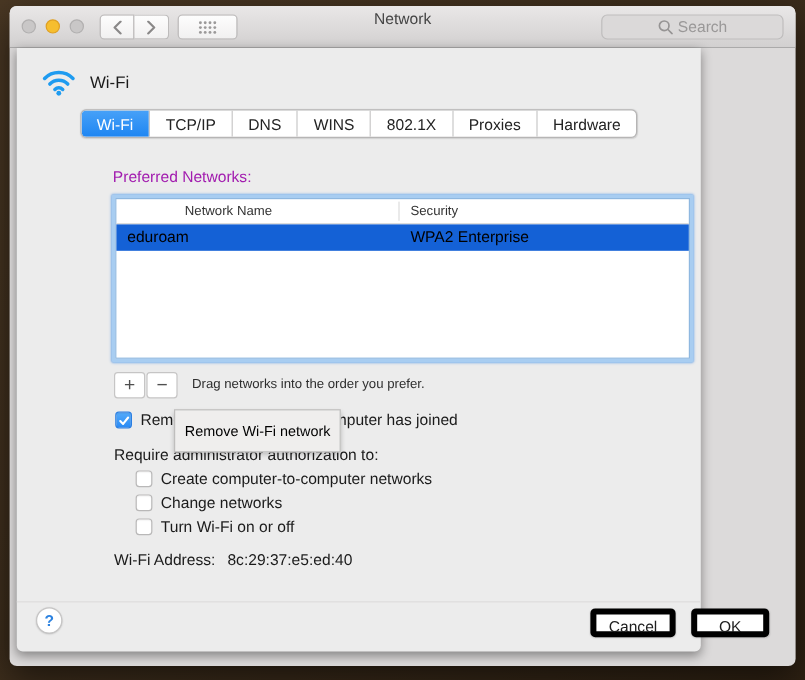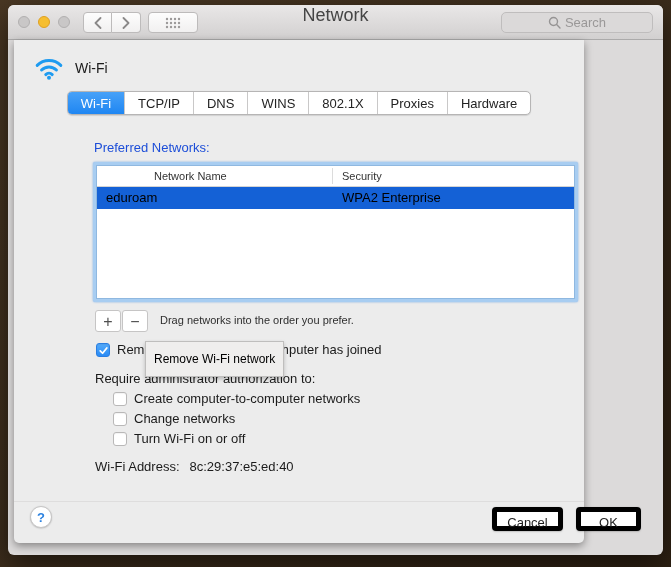--- a/index.html
+++ b/index.html
@@ -36,21 +36,21 @@
   .navbtn.back { border-radius:4px 0 0 4px; }
   .navbtn.fwd  { border-radius:0 4px 4px 0; border-left:none; }
   .gridbtn {
     position:absolute; left:140px; top:7px; width:50px; height:21px;
     background:linear-gradient(#fdfdfd,#f1f0f0); border:1px solid #bdbbbb; border-radius:4px;
     display:flex; align-items:center; justify-content:center;
   }
   .wtitle {
     position:absolute; left:0; right:0; top:0; height:20px;
     display:flex; align-items:center; justify-content:center;
-    font-size:18px; color:#454545;border-radius:17px;
+    font-size:13px; color:#454545;border-radius:17px;
   }
   .search {
     position:absolute; right:10px; top:7px; width:152px; height:21px;
     background:#dbd9d9; border:1px solid #bfbdbd; border-radius:5px;
     display:flex; align-items:center; justify-content:center; gap:4px;
   }
   .search .ph { font-size:13px; color:#9a9898; }
 
   
   .sheet {
@@ -73,21 +73,21 @@
   }
   .tab {
     font-size:13px; color:#232323; padding:0 13px; line-height:23px;
     border-left:1px solid #c9c8c8; white-space:nowrap;
   }
   .tab:first-child { border-left:none; }
   .tab.selected {
     background:linear-gradient(#47a1f8,#1f86f2); color:#fff;
   }
 
-  .section-label { position:absolute; left:80px; top:100px; font-size:13px; color:#1d4ed8; }
+  .section-label { position:absolute; left:80px; top:100px; font-size:13px; color:#a21caf; }
 
   
   .tablewrap {
     position:absolute; left:79px; top:122px; width:485px; height:140px;
     background:#a8cdf1; border-radius:2px; padding:3px;
     box-shadow:0 0 2px rgba(100,160,230,.9);
   }
   .table { width:100%; height:100%; background:#fff; border:1px solid #8fb8e0; position:relative; }
   .thead {
     position:relative; height:21px; border-bottom:1px solid #d4d4d4;

